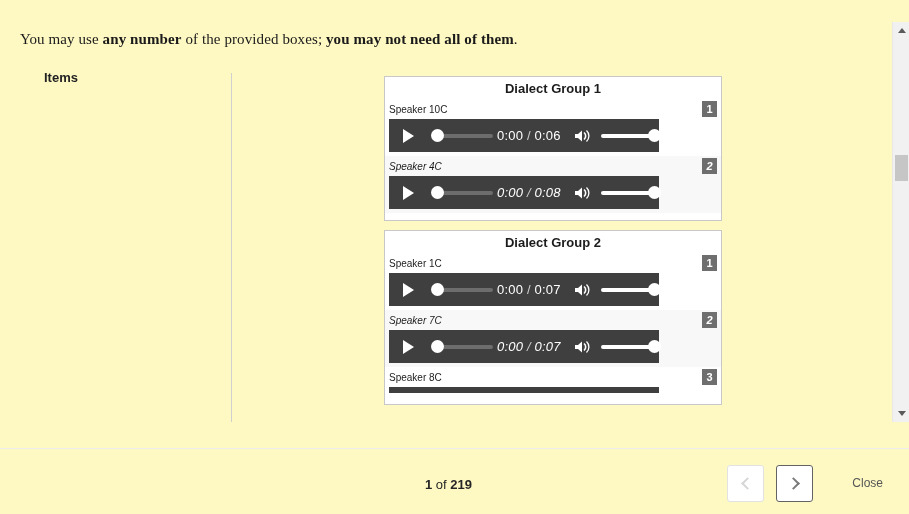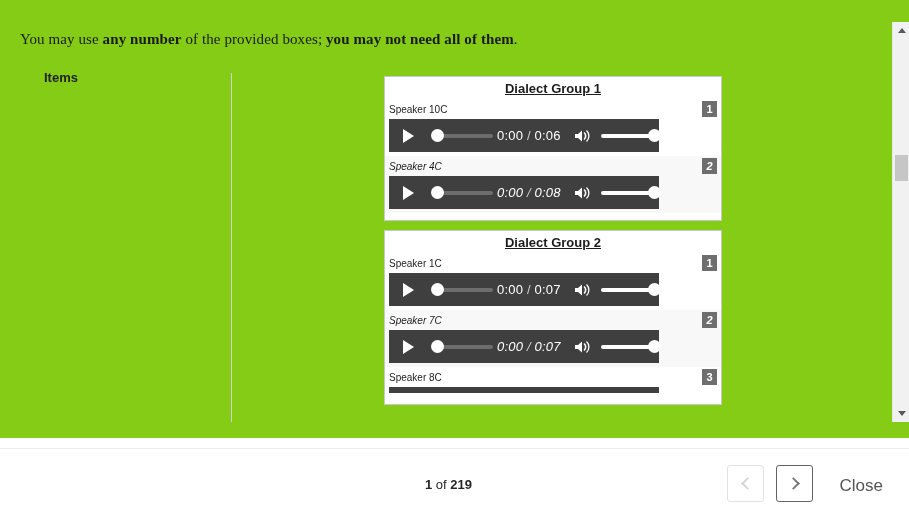--- a/index.html
+++ b/index.html
@@ -7,22 +7,22 @@
     margin: 0; padding: 0;
     width: 909px; height: 514px;
     background: #ffffff;
     font-family: "Liberation Sans", sans-serif;
     overflow: hidden;
   }
 
   .page {
     position: relative;
     width: 909px;
-    height: 438px;
-    background: #84cc16;
+    height: 514px;
+    background: #fef9c3;
     padding-left: 20px;
   }
 
   
   .instruction {
     position: absolute;
     left: 20px;
     top: 31px;
     font-family: "Liberation Serif", serif;
     font-size: 15px;
@@ -78,21 +78,20 @@
     background: #ffffff;
     margin-bottom: 9px;
     padding-bottom: 7px;
   }
   .group-title {
     text-align: center;
     font-size: 13px;
     font-weight: bold;
     color: #1c1c1c;
     padding: 4px 0 3px 0;
-    text-decoration: underline;
   }
 
   .speaker-row {
     position: relative;
     padding: 2px 0 4px 0;
   }
   .speaker-row.alt { background: #f8f8f8; font-style: italic; }
 
   .speaker-label {
     font-size: 10px;
@@ -279,21 +278,21 @@
     width: 9px; height: 9px;
     border-style: solid;
   }
   .chev.left  { border-width: 0 0 2px 2px; border-color: #d6d6d6; transform: rotate(45deg); margin-left: 3px; }
   .chev.right { border-width: 2px 2px 0 0; border-color: #7a7a7a; transform: rotate(45deg); margin-right: 3px; }
 
   .close-link {
     position: absolute;
     right: 26px;
     top: 476px;
-    font-size: 17px;
+    font-size: 12px;
     color: #555555;
   }
 </style>
 </head>
 <body>
 
 <div class="page">
 
   <div class="instruction">
     <span>You may use </span><b>any number</b><span> of the provided boxes; </span><b>you may not need all of them</b><span>.</span>

